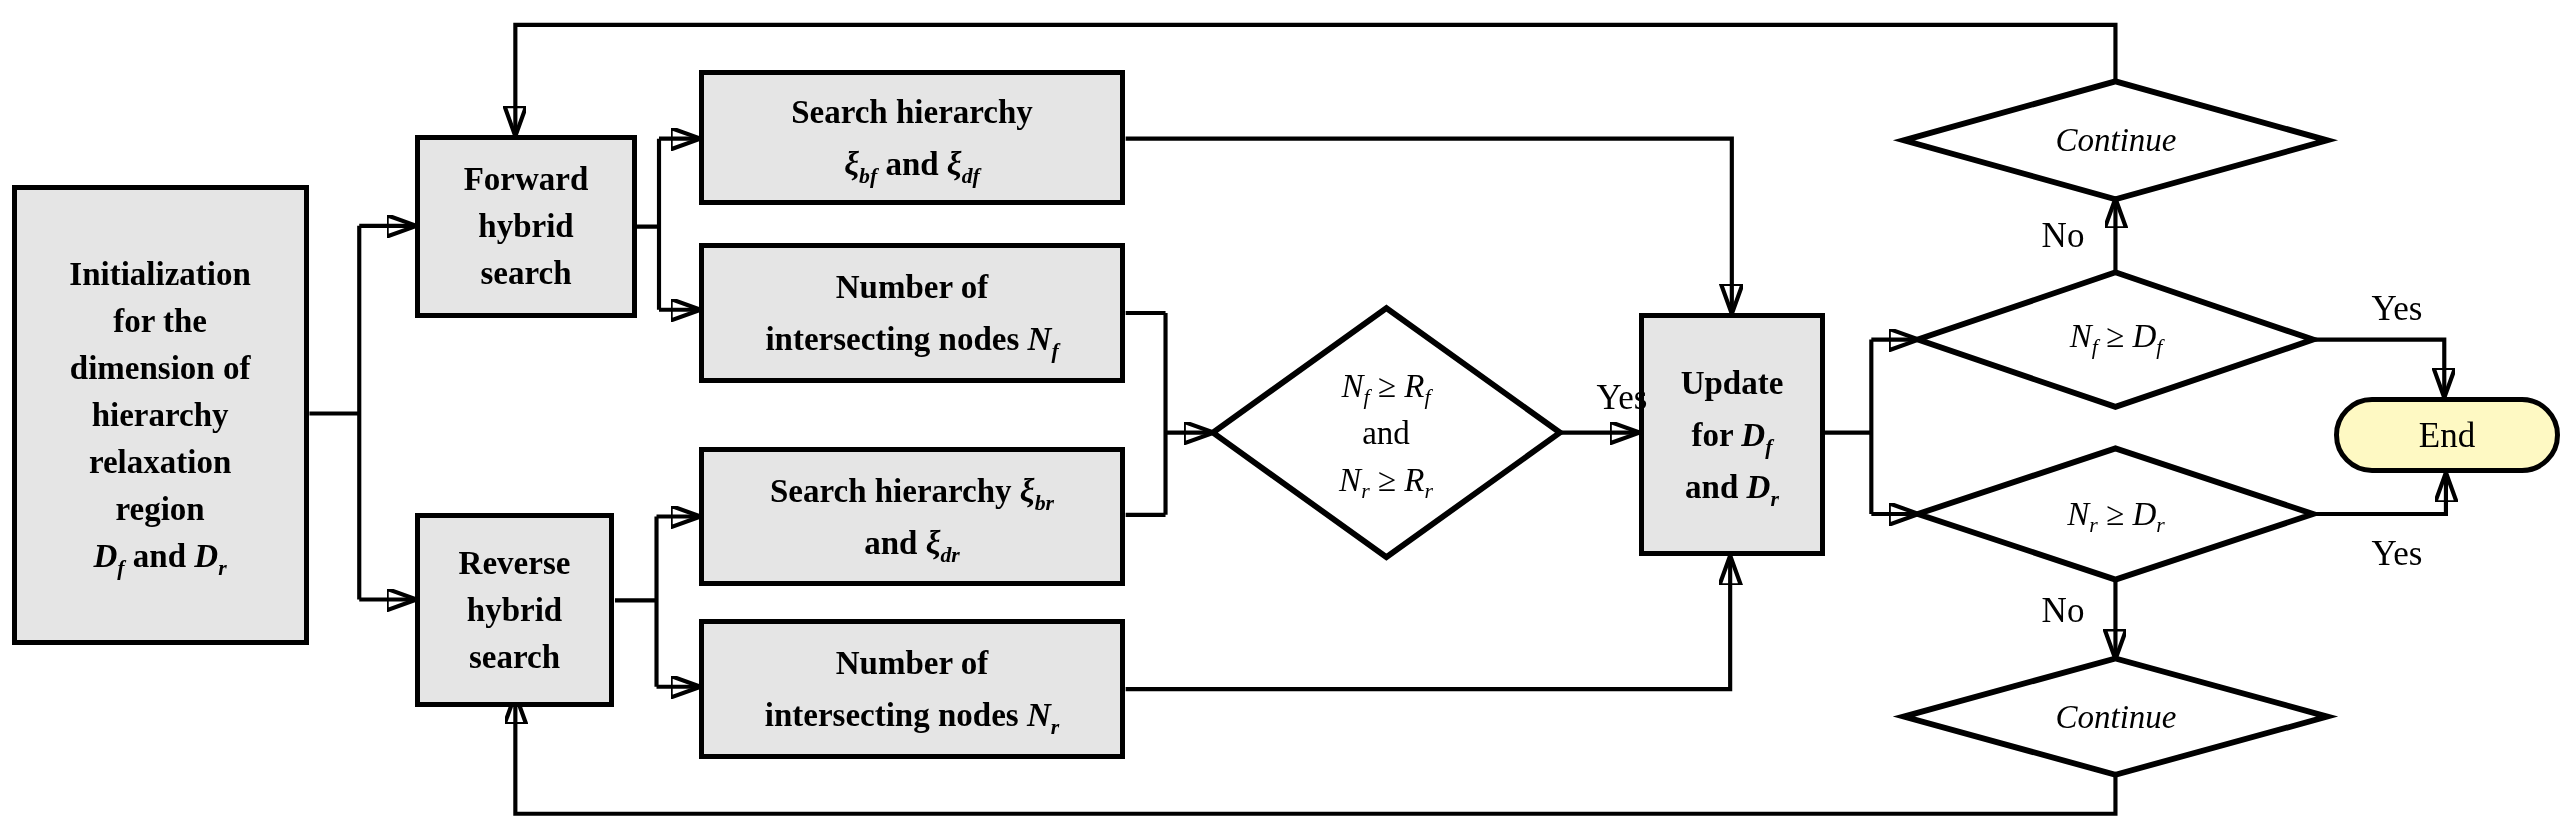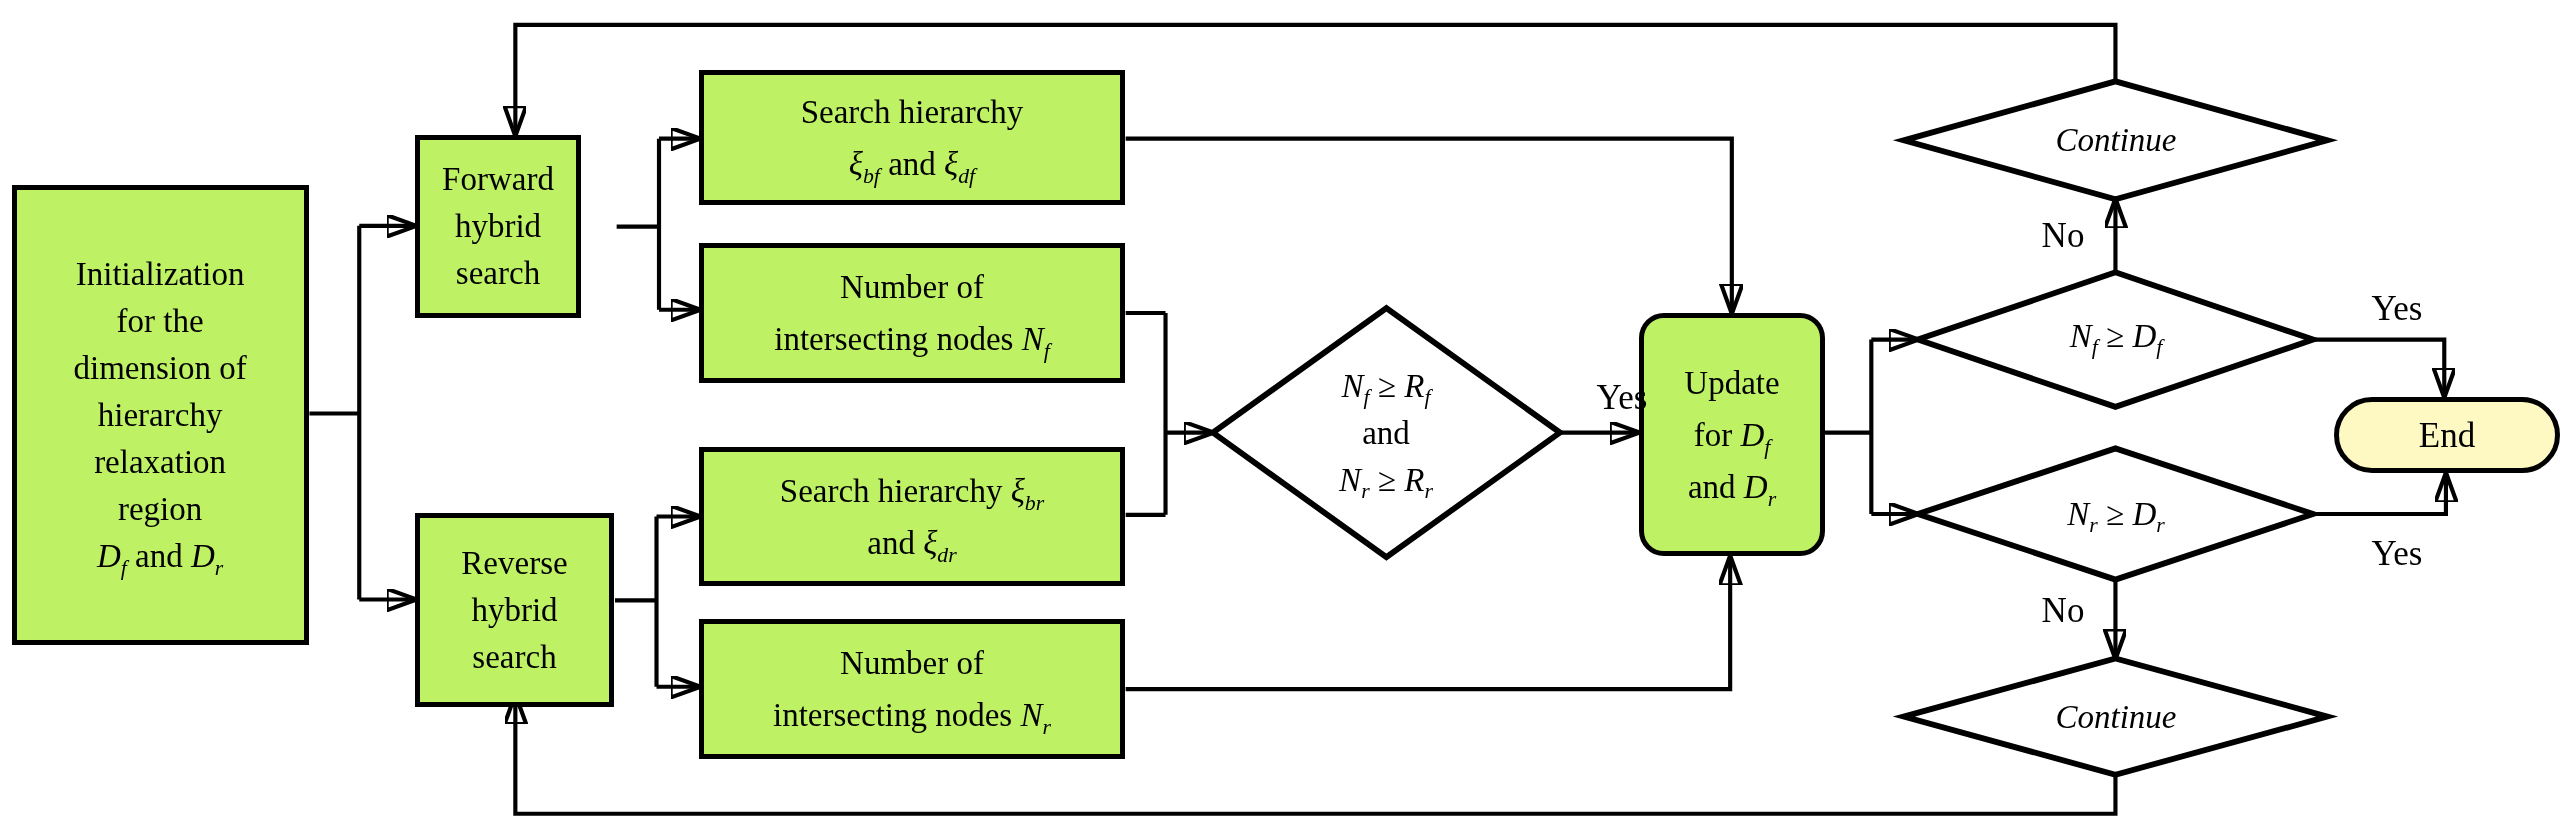--- a/index.html
+++ b/index.html
@@ -15,35 +15,35 @@
   .wires path{fill:none;stroke:#000000;stroke-width:5;}
   .wires polygon{fill:#ffffff;stroke:#000000;stroke-width:7;}
   .node{
     position:absolute;
     display:flex;flex-direction:column;
     align-items:center;justify-content:center;
     text-align:center;
     font-size:33px;line-height:47px;
     color:#000000;
   }
-  .box{border:5.8px solid #000000;background:#bef264;box-sizing:border-box;}
+  .box{border:5.8px solid #000000;background:#e5e5e5;box-sizing:border-box;font-weight:bold;}
   .stadium{border:5.8px solid #000000;background:#fef9c3;box-sizing:border-box;border-radius:38px;font-size:35px;}
   .dtext{
     position:absolute;transform:translate(-50%,-50%);
     text-align:center;font-size:33px;line-height:47px;white-space:nowrap;
   }
   .lbl{
     position:absolute;transform:translate(-50%,-50%);
     font-size:35px;line-height:35px;white-space:nowrap;
   }
   sub{font-size:0.66em;line-height:0;}
   i sub{font-style:italic;}
   
   #n-init    {left:11.6px;  top:185px; width:297px; height:460px;}
-  #n-forward {left:415px; top:135px; width:166px; height:183px;}
+  #n-forward {left:415px; top:135px; width:222px; height:183px;}
   #n-searchf {left:699px; top:70px;  width:426px; height:135px;}
   #n-nodesf  {left:699px; top:243px; width:426px; height:140px;}
   #n-reverse {left:415px; top:513px; width:199px; height:194px;}
   #n-searchr {left:699px; top:447px; width:426px; height:139px;}
   #n-nodesr  {left:699px; top:619px; width:426px; height:140px;}
   #n-update  {left:1639px;top:313px; width:186px; height:243px;}
   #n-end     {left:2334px;top:397px; width:226px; height:76px;}
   #t-cond    {left:1386px;top:433px;}
   #t-checkf  {left:2116px;top:336px;}
   #t-checkr  {left:2116px;top:514px;}
@@ -133,21 +133,21 @@
       <div class="tl">search</div>
     </div>
   <div class="node box" id="n-searchr" style="line-height:52px;">
       <div class="tl">Search hierarchy <i>ξ<sub>br</sub></i></div>
       <div class="tl">and <i>ξ<sub>dr</sub></i></div>
     </div>
   <div class="node box" id="n-nodesr" style="line-height:52px;">
       <div class="tl">Number of</div>
       <div class="tl">intersecting nodes <i>N<sub>r</sub></i></div>
     </div>
-  <div class="node box" id="n-update" style="line-height:52px;border-radius:25px;">
+  <div class="node box" id="n-update" style="line-height:52px;">
       <div class="tl">Update</div>
       <div class="tl">for <i>D<sub>f</sub></i></div>
       <div class="tl">and <i>D<sub>r</sub></i></div>
     </div>
   <div class="node stadium" id="n-end">
       <div class="tl">End</div>
     </div>
 
   <div class="dtext" id="t-cond">
       <div class="tl"><i>N<sub>f</sub> ≥ R<sub>f</sub></i></div>

